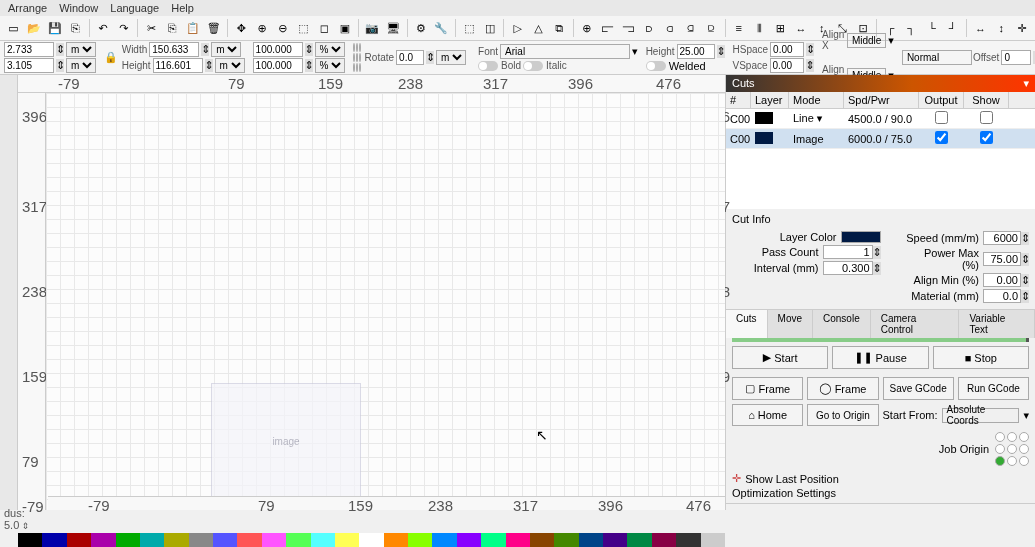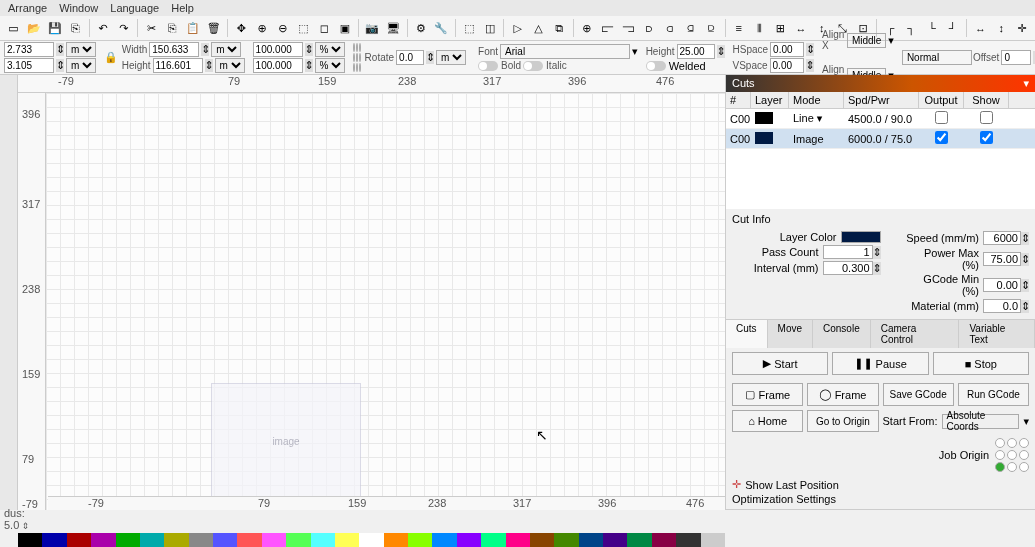--- a/index.html
+++ b/index.html
@@ -21,21 +21,21 @@
 
 .toggle { display: flex; align-items: center; gap: 3px; }
 .toggle-sw { width: 20px; height: 10px; background: #ccc; border-radius: 5px; position: relative; }
 .toggle-sw::after { content:''; position:absolute; width:8px; height:8px; background:#fff; border-radius:50%; top:1px; left:1px; }
 
 .main-area { display: flex; height: 435px; }
 .side-tools { width: 18px; background: #e8e8e8; border-right: 1px solid #ccc; }
 .canvas-wrap { flex: 1; position: relative; background: #fff; }
 .ruler-h { height: 18px; background: #f8f8f8; border-bottom: 1px solid #ccc; display: flex; position: relative; }
 .ruler-v { width: 28px; background: #f8f8f8; border-right: 1px solid #ccc; position: absolute; left:0; top:18px; bottom:0; }
-.ruler-tick { position: absolute; font-size: 11px; color: #555; }
+.ruler-tick { position: absolute; font-size: 15px; color: #555; }
 .canvas { position: absolute; left: 28px; top: 18px; right: 0; bottom: 0; background: #fcfcfc; background-image: linear-gradient(#e8e8e8 1px, transparent 1px), linear-gradient(90deg, #e8e8e8 1px, transparent 1px); background-size: 14px 14px; }
 .canvas-right-ticks { position: absolute; right: 0; top: 18px; bottom: 0; width: 20px; }
 
 .right-panel { width: 310px; background: #f0f0f0; border-left: 1px solid #ccc; display: flex; flex-direction: column; }
 .panel-hdr { background: linear-gradient(90deg, #333 0%, #cc5500 60%, #ff3300 100%); color: #fff; padding: 2px 6px; font-size: 11px; display: flex; justify-content: space-between; }
 .panel-hdr.laser { background: linear-gradient(90deg, #333 0%, #aa3300 60%, #dd2200 100%); }
 .cuts-table { background: #fff; }
 .cuts-hdr { display: flex; background: #eee; border-bottom: 1px solid #ccc; font-size: 10px; }
 .cuts-hdr div { padding: 2px 4px; border-right: 1px solid #ccc; }
 .cuts-row { display: flex; border-bottom: 1px solid #eee; font-size: 10px; align-items: center; }
@@ -373,21 +373,21 @@
               <label>Speed (mm/m)</label>
               <input class="info-val" style="width: 38px;" value="6000">
               <span class="spin-btn">⇕</span>
             </div>
           <div class="info-row">
               <label>Power Max (%)</label>
               <input class="info-val" style="width: 38px;" value="75.00">
               <span class="spin-btn">⇕</span>
             </div>
           <div class="info-row">
-              <label>GCode Min (%)</label>
+              <label>Align Min (%)</label>
               <input class="info-val" style="width: 38px;" value="0.00">
               <span class="spin-btn">⇕</span>
             </div>
           <div class="info-row">
               <label>Material (mm)</label>
               <input class="info-val" style="width: 38px;" value="0.0">
               <span class="spin-btn">⇕</span>
             </div>
         </div>
       </div>

